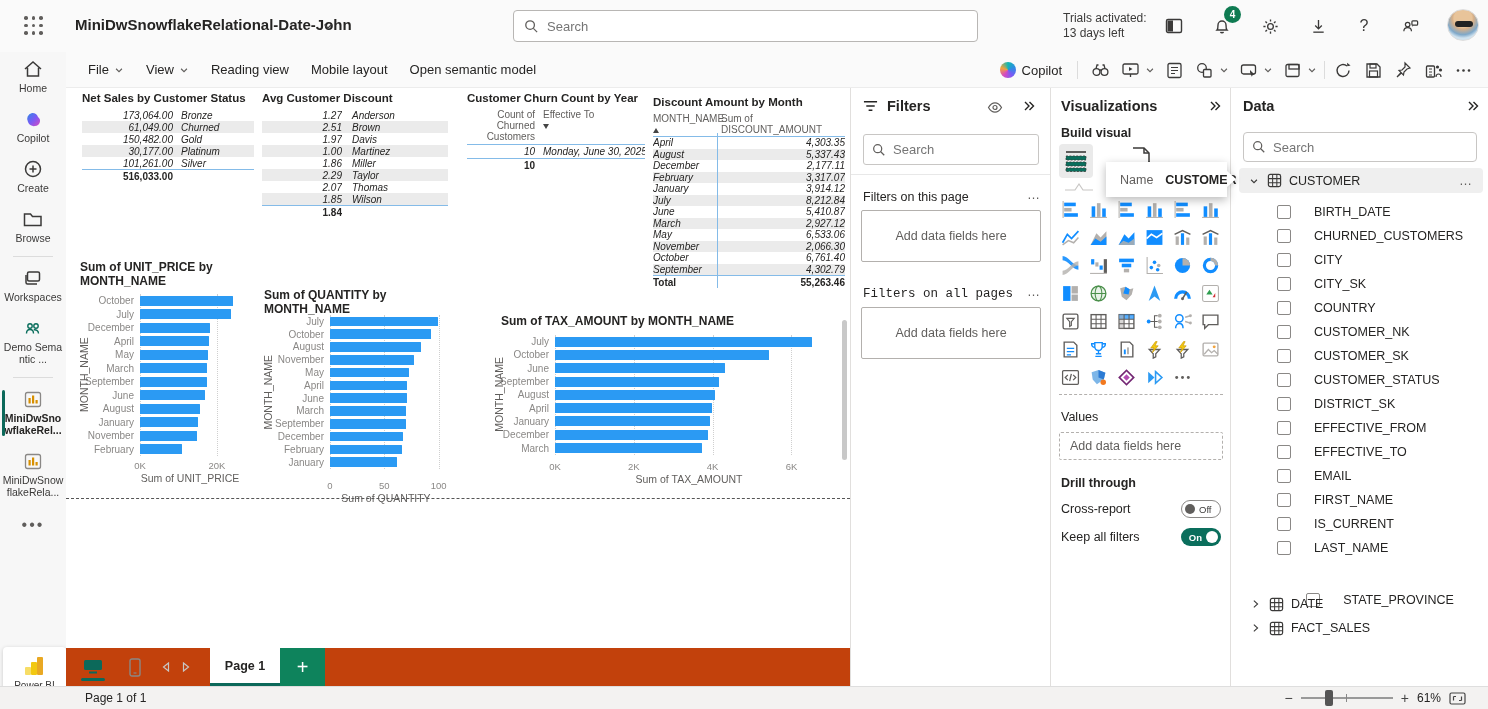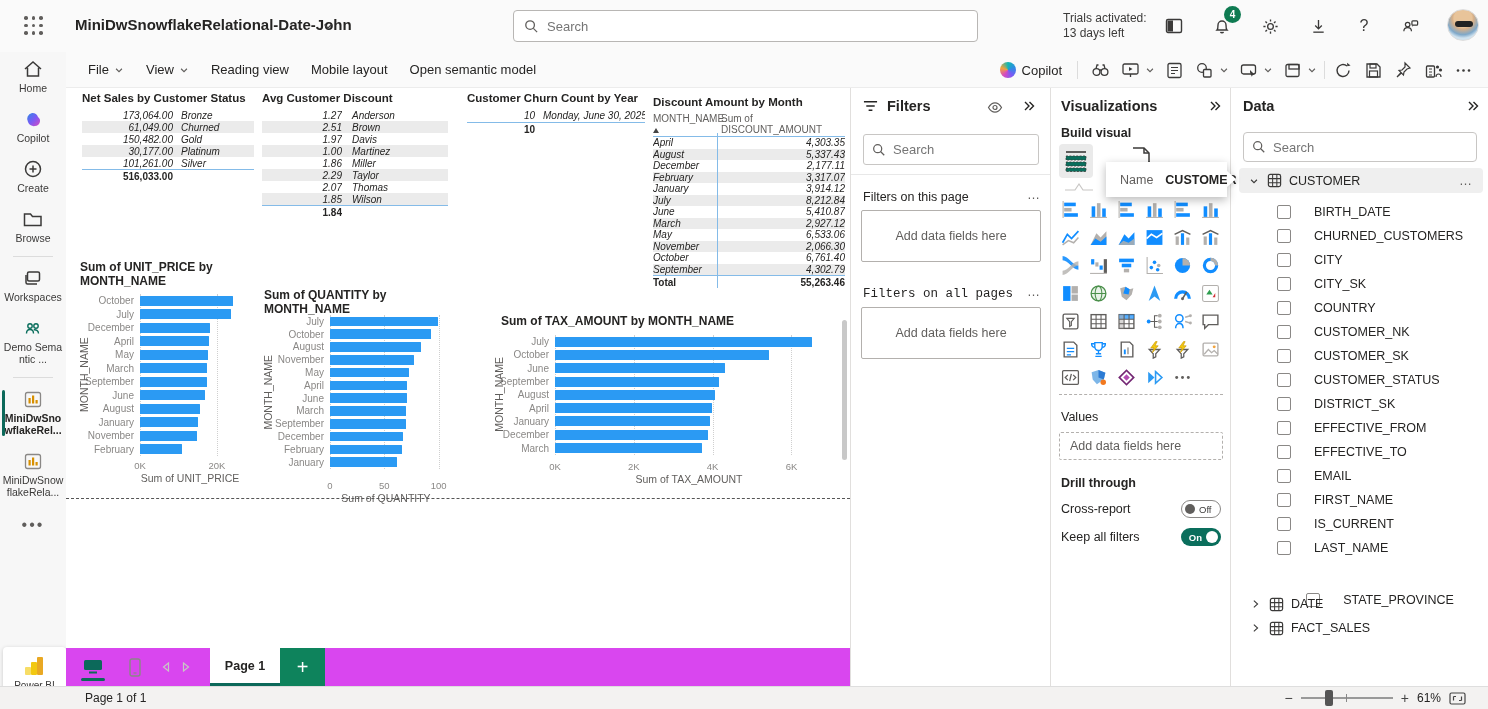--- a/index.html
+++ b/index.html
@@ -81,21 +81,21 @@
   .cbar { background:#2b9af3; border-radius:0.5px; }
   .gridline { position:absolute; border-left:1px dotted #cfcfcf; }
   .ctick { position:absolute; font-size:9.5px; color:#8a8886; transform:translateX(-50%); }
   .caxis-x { position:absolute; font-size:10.5px; color:#605e5c; text-align:center; }
   .caxis-y { position:absolute; font-size:10.5px; color:#605e5c; writing-mode:vertical-rl;
     transform:rotate(180deg); text-align:center;}
   #chart2-scroll { position:absolute; right:0px; top:14px; width:5px; height:140px; background:#c8c8c8;
     border-radius:3px; }
 
   
-  #tabstrip { position:absolute; left:66px; top:648px; width:784px; height:38px; background:#d946ef;
+  #tabstrip { position:absolute; left:66px; top:648px; width:784px; height:38px; background:#c2410c;
     display:flex; align-items:stretch; }
   .viewbtn { width:42px; display:flex; align-items:center; justify-content:center; cursor:pointer; position:relative;}
   .viewbtn.active::after { content:""; position:absolute; left:9px; right:9px; bottom:5px; height:3px;
     background:#0c695a; border-radius:2px;}
   .navchev { width:20px; display:flex; align-items:center; justify-content:center; color:#c8c6c4; cursor:pointer;}
   #page-tab { width:70px; background:#fff; display:flex; align-items:center; justify-content:center;
     font-size:12.5px; font-weight:700; color:#252423; border-bottom:3px solid #0c695a; cursor:pointer; margin-left:14px;}
   #new-page { width:45px; background:#0e835c; color:#fff; display:flex; align-items:center; justify-content:center;
     font-size:20px; font-weight:400; cursor:pointer; }
   #statusbar { position:absolute; left:0; top:686px; width:1488px; height:23px; background:#f3f2f1;
@@ -575,20 +575,29 @@
         </div>
         <div class="ttotal">
           <div class="tcell" style="width: 80px; text-align: right;">1.84</div>
           <div class="tcell" style="flex: 1 1 0%; text-align: left;"></div>
         </div>
       </div>
   </div>
   <div class="visual" id="v-churn" style="left:401px; top:4px; width:178px;">
     <div class="vtitle">Customer Churn Count by Year</div>
     <div class="tmount" style="position: relative;">
+        <div class="thead" style="min-height: 36px;">
+          <div class="hc" style="width: 68px; text-align: right;">
+            <div>Count of Churned Customers</div>
+          </div>
+          <div class="hc" style="flex: 1 1 0%; padding-left: 8px;">
+            <div>Effective To</div>
+            <div><span class="sortdn"></span></div>
+          </div>
+        </div>
         <div class="trow" style="height: 13px;">
           <div class="tcell" style="width: 68px; text-align: right;">10</div>
           <div class="tcell" style="flex: 1 1 0%; padding-left: 8px;">Monday, June 30, 2025</div>
         </div>
         <div class="ttotal">
           <div class="tcell" style="width: 68px; text-align: right;">10</div>
           <div class="tcell" style="flex: 1 1 0%; text-align: left;"></div>
         </div>
       </div>
   </div>

